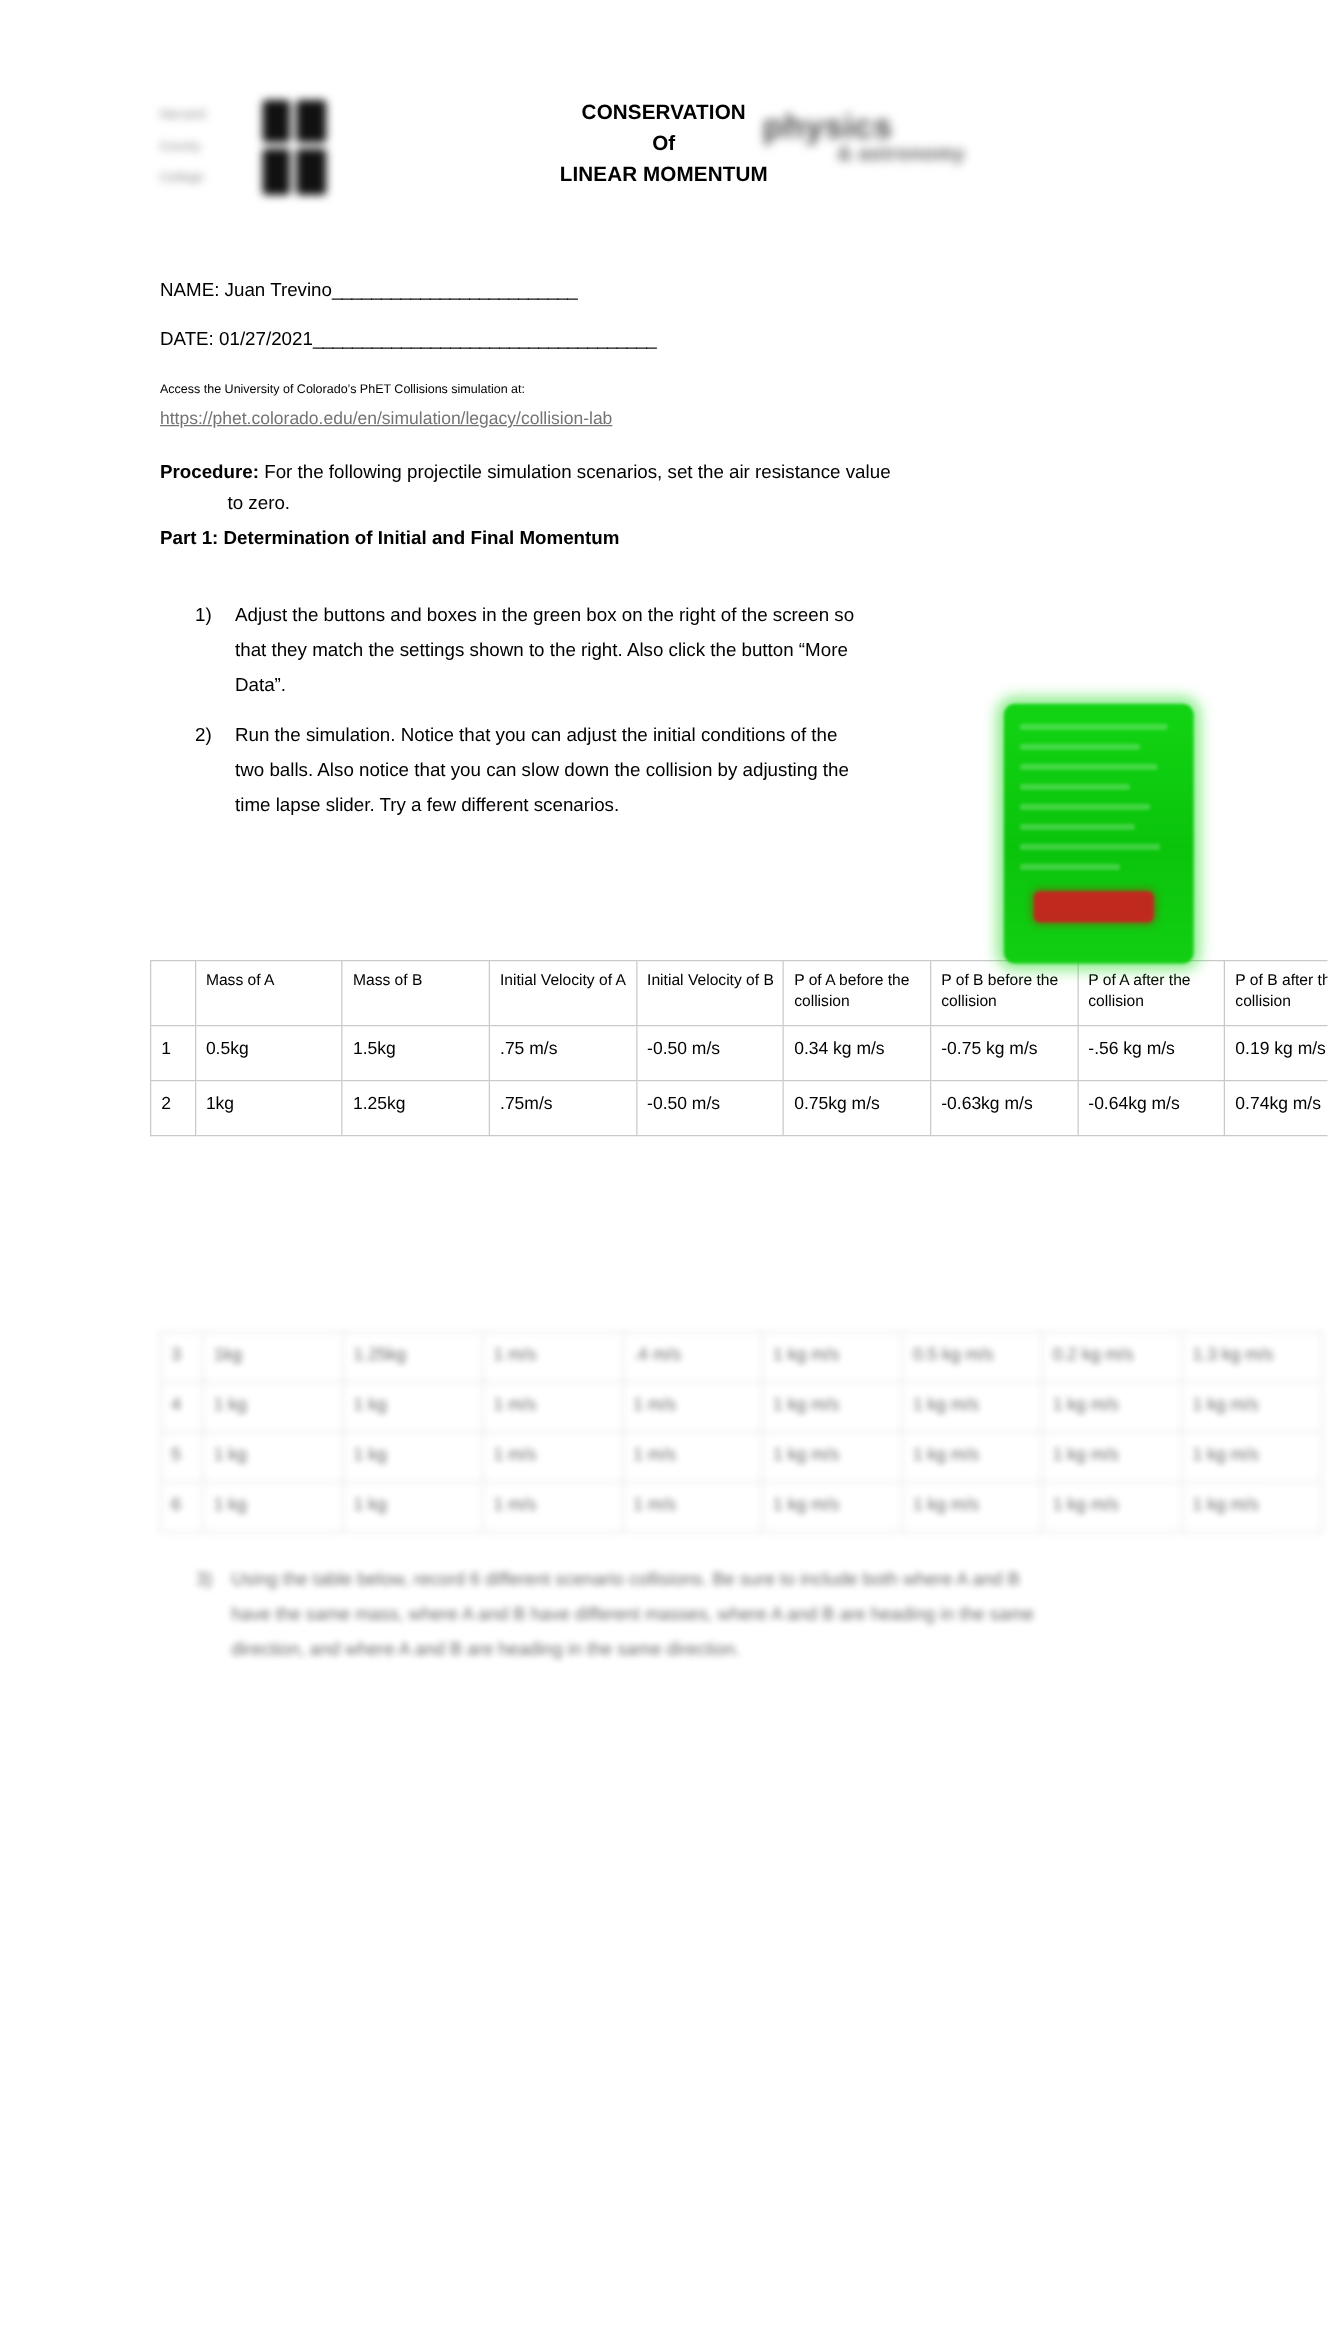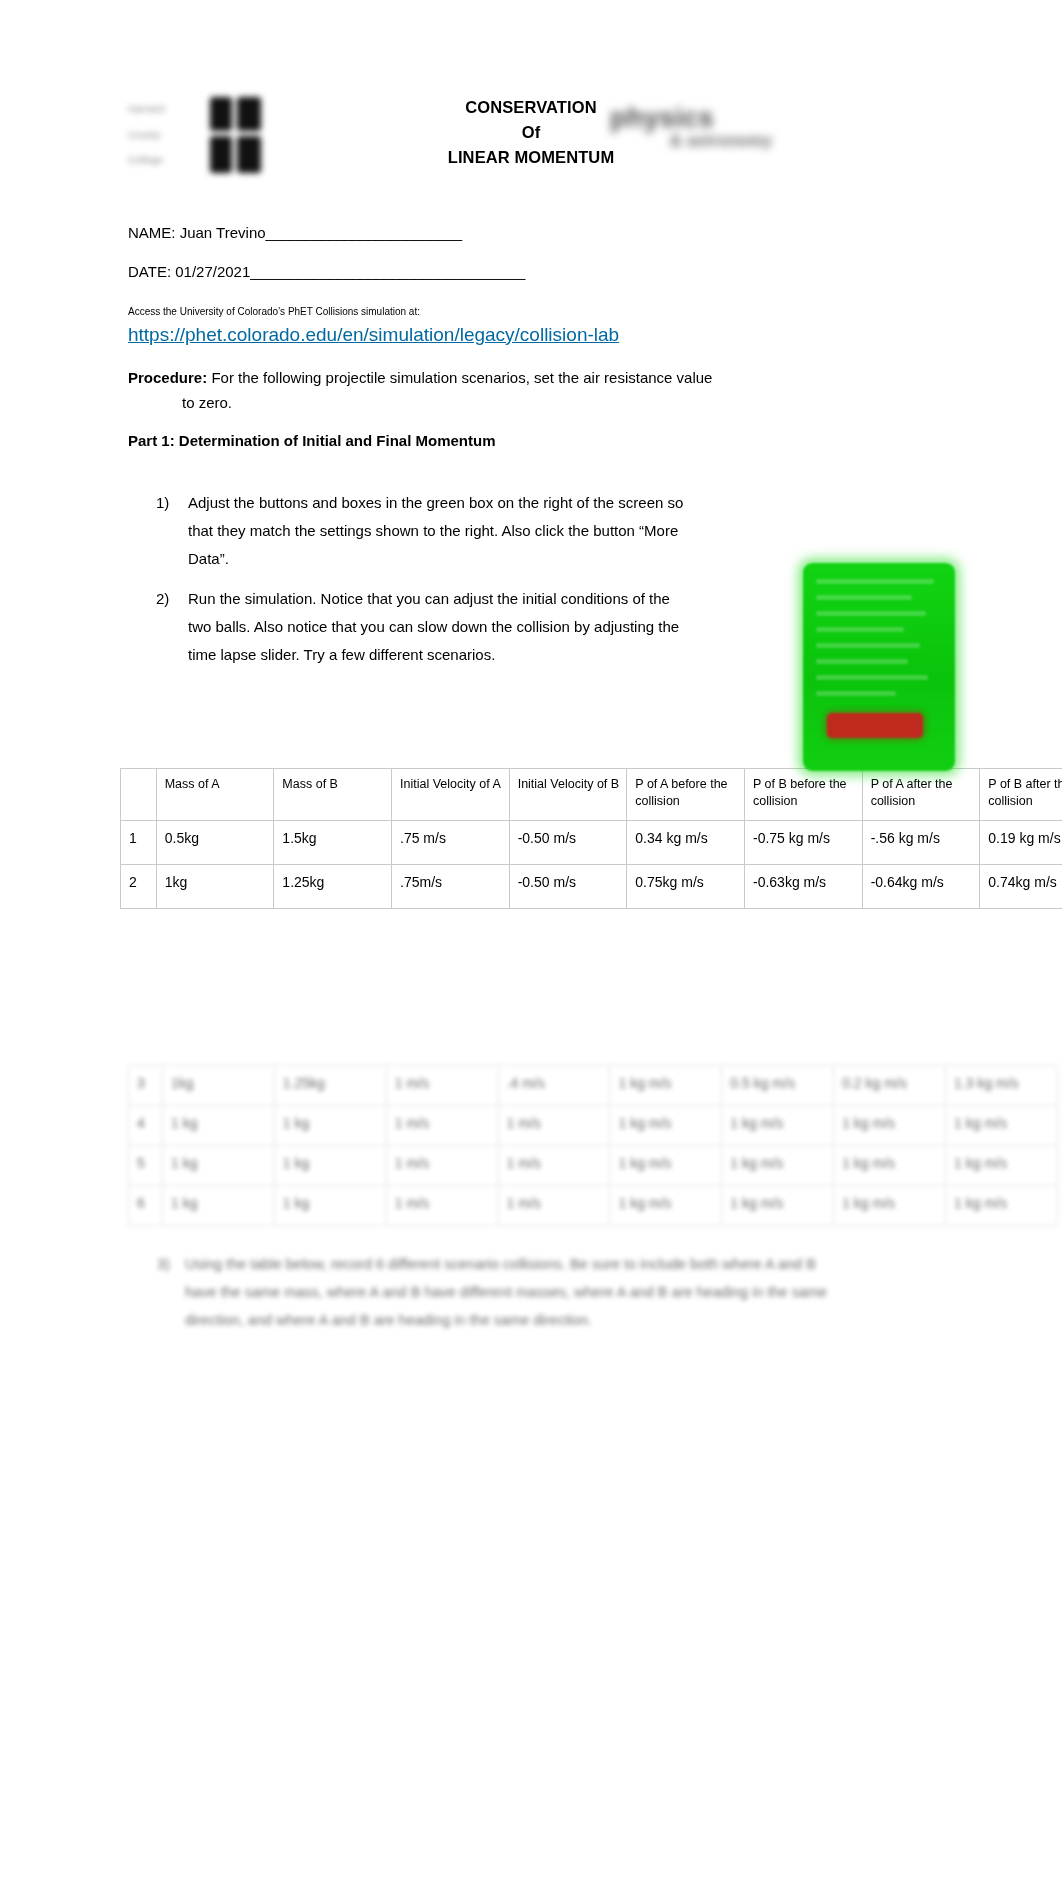--- a/index.html
+++ b/index.html
@@ -12,21 +12,21 @@
     color: #000000;
     position: relative;
     overflow: hidden;
   }
 
   .page { position: relative; width: 1062px; height: 1880px; background: #fff; }
 
   
   .header {
     position: absolute;
-    left: 0; top: 77px;
+    left: 0; top: 60px;
     width: 858px; height: 115px;
   }
   .logo-left {
     position: absolute;
     left: 128px; top: 18px;
     width: 135px; height: 80px;
     filter: blur(3.2px);
   }
   .logo-left .ll-text {
     position: absolute; left: 0; top: 8px;
@@ -90,28 +90,28 @@
   .field-line {
     font-size: 15px;
     line-height: 22px;
     margin-bottom: 17px;
     white-space: nowrap;
   }
   .field-line .rule { letter-spacing: -0.5px; }
 
   .access-line { font-size: 10px; line-height: 23px; }
   .url-line {
-    font-size: 19px; line-height: 23px;
-    color: #0369a1;
+    font-size: 14px; line-height: 23px;
+    color: #737373;
     text-decoration: underline;
     margin-bottom: 19px;
     display: inline-block;
   }
 
-  .procedure { font-size: 15px; line-height: 25px; margin-bottom: 14px; }
+  .procedure { font-size: 15px; line-height: 25px; margin-bottom: 4px; }
   .procedure b { font-weight: bold; }
   .procedure .cont { display: block; padding-left: 54px; }
 
   .part-head { font-size: 15px; font-weight: bold; line-height: 24px; margin-bottom: 36px; }
 
   ol.steps { margin: 0; padding: 0 0 0 28px; list-style: none; }
   ol.steps li {
     position: relative;
     font-size: 15px;
     line-height: 28px;

